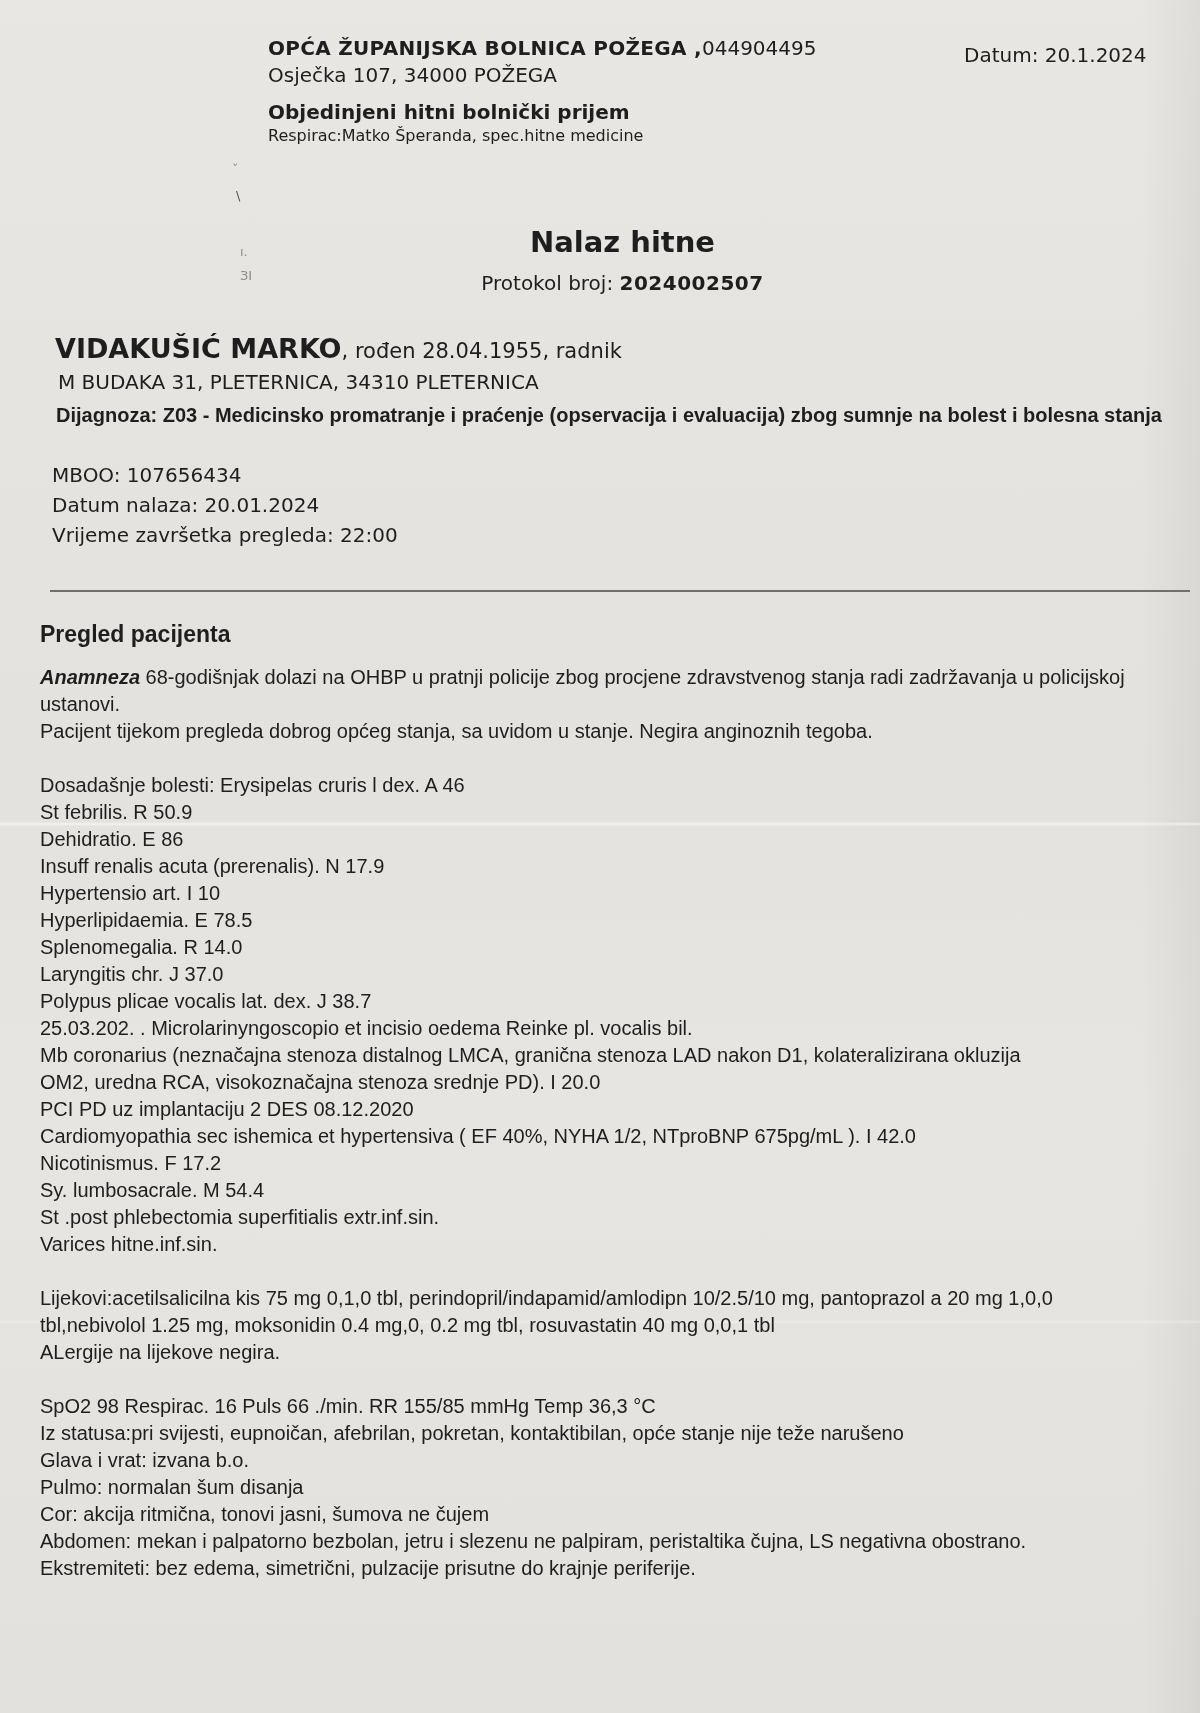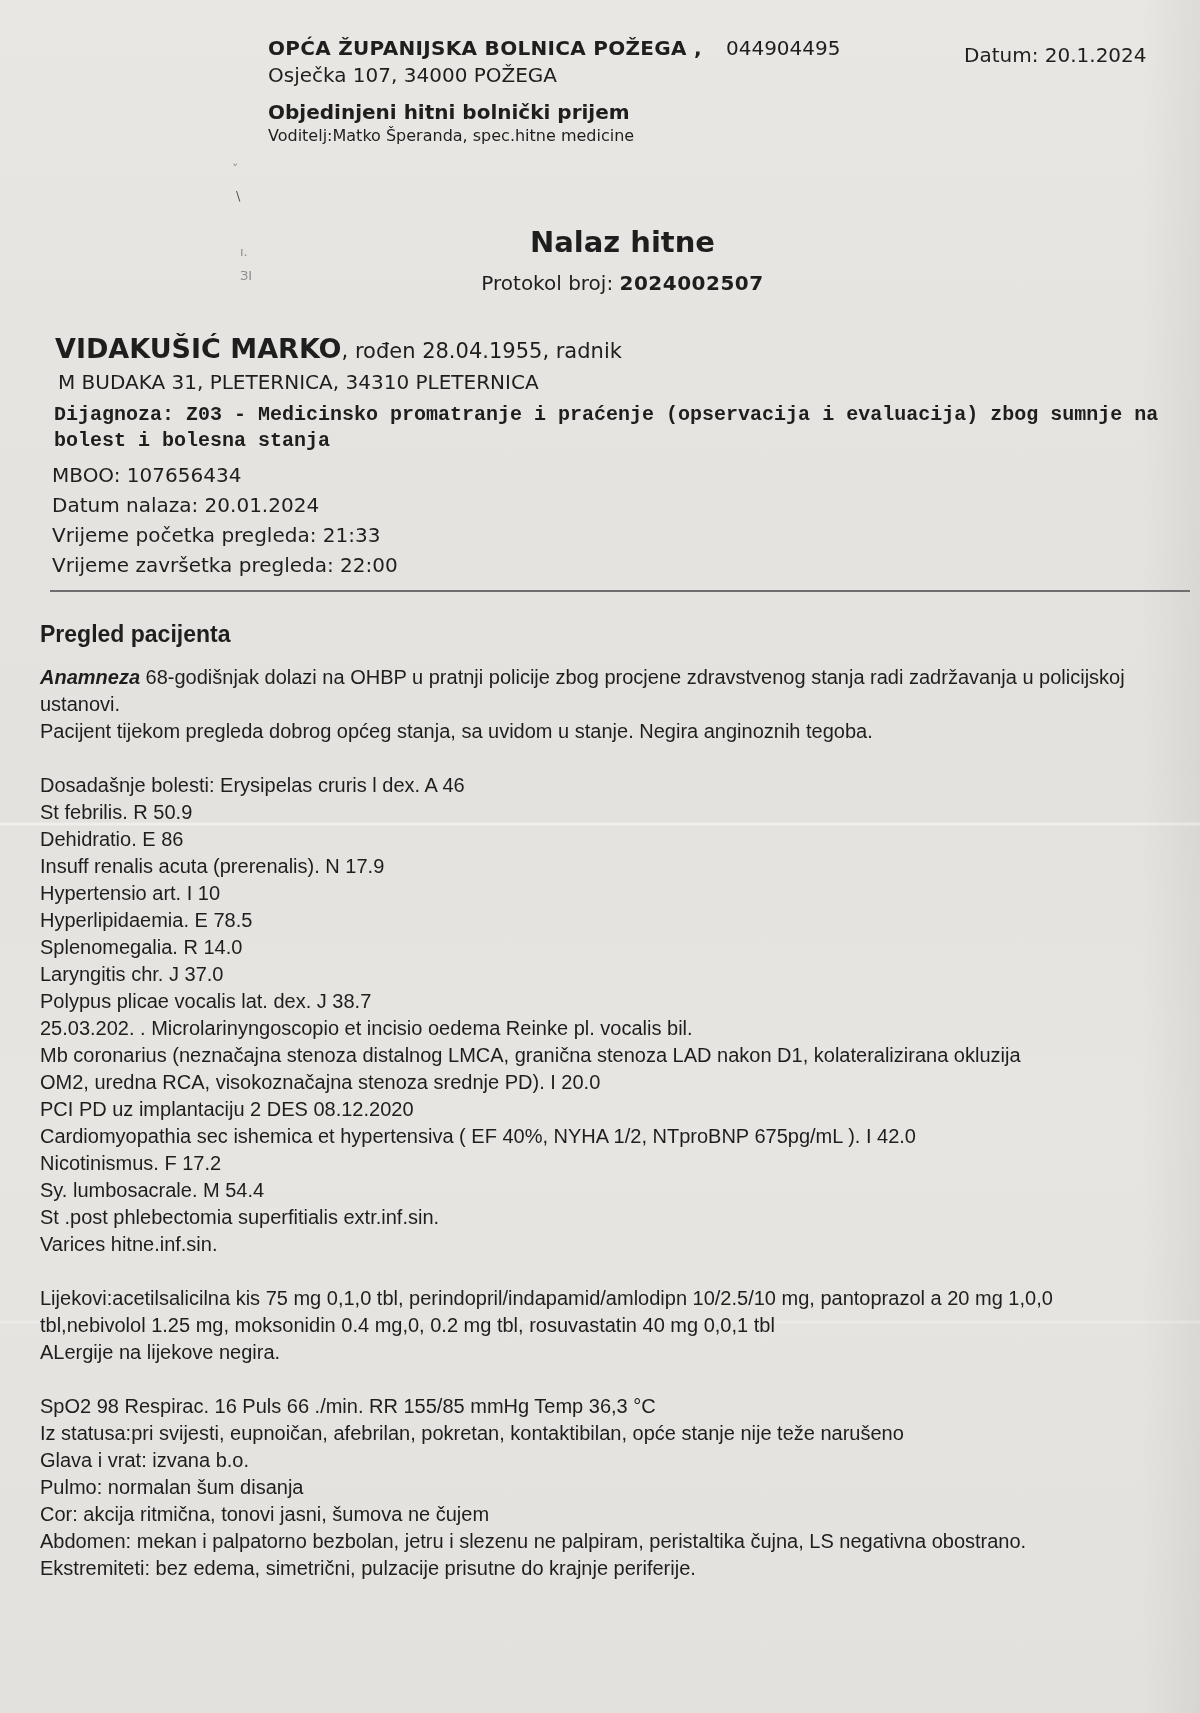--- a/index.html
+++ b/index.html
@@ -29,21 +29,21 @@
     }
     .abs { position: absolute; }
 
     
     .hdr-hospital {
       left: 268px; top: 36px;
       font-size: 20px;
       white-space: nowrap;
     }
     .hdr-hospital .name { font-weight: bold; letter-spacing: 0.3px; text-align: center; }
-    .hdr-hospital .phone { margin-left: 24px; }
+    .hdr-hospital .phone { margin-left: 0; }
     .hdr-address {
       left: 268px; top: 63px;
       font-size: 20px;
       white-space: nowrap;
     }
     .hdr-dept {
       left: 268px; top: 100px;
       font-size: 20px;
       font-weight: bold;
       white-space: nowrap;
@@ -84,22 +84,23 @@
     .patient-addr {
       left: 58px; top: 370px;
       font-size: 20px;
       white-space: nowrap;
     }
     .diagnosis {
       left: 54px; top: 402px; width: 1110px;
       font-size: 20px;
       font-weight: bold;
       line-height: 26px;
-      font-family: Liberation Mono, monospace;
+      font-family: Liberation Sans, sans-serif;
       font-stretch: condensed;
+      text-align: center;
     }
     .meta-list {
       left: 52px; top: 460px;
       font-size: 20px;
       line-height: 30px;
       white-space: nowrap;
     }
     .divider {
       left: 50px; top: 590px;
       width: 1140px;
@@ -141,21 +142,21 @@
 <div class="smudge" style="left:232px;top:162px;">ˇ</div>
 <div class="smudge" style="left:236px;top:188px;color:#555;">\</div>
 <div class="smudge" style="left:240px;top:244px;">ı.</div>
 <div class="smudge" style="left:240px;top:268px;">ЗI</div>
 
 <div class="abs hdr-hospital">
   <span class="name">OPĆA ŽUPANIJSKA BOLNICA POŽEGA ,</span><span class="phone">044904495</span>
 </div>
 <div class="abs hdr-address">Osječka 107, 34000 POŽEGA</div>
 <div class="abs hdr-dept">Objedinjeni hitni bolnički prijem</div>
-<div class="abs hdr-head">Voditelj:Matko Šperanda, spec.hitne medicine</div>
+<div class="abs hdr-head">Respirac:Matko Šperanda, spec.hitne medicine</div>
 <div class="abs hdr-date">Datum: 20.1.2024</div>
 
 <div class="abs doc-title">Nalaz hitne</div>
 <div class="abs protocol">
   <span>Protokol broj:</span>
   <span class="num">2024002507</span>
 </div>
 
 <div class="abs patient-line">
   <span class="pname">VIDAKUŠIĆ MARKO</span><span class="pinfo">, rođen 28.04.1955, radnik</span>
@@ -164,24 +165,20 @@
 <div class="abs diagnosis">Dijagnoza: Z03 - Medicinsko promatranje i praćenje (opservacija i evaluacija) zbog sumnje na bolest i bolesna stanja</div>
 
 <div class="abs meta-list">
   <div>
     <span>MBOO:</span>
     <span>107656434</span>
   </div>
   <div>
     <span>Datum nalaza:</span>
     <span>20.01.2024</span>
-  </div>
-  <div>
-    <span>Vrijeme početka pregleda:</span>
-    <span>21:33</span>
   </div>
   <div>
     <span>Vrijeme završetka pregleda:</span>
     <span>22:00</span>
   </div>
 </div>
 
 <div class="abs divider"></div>
 
 <div class="abs body-text">

